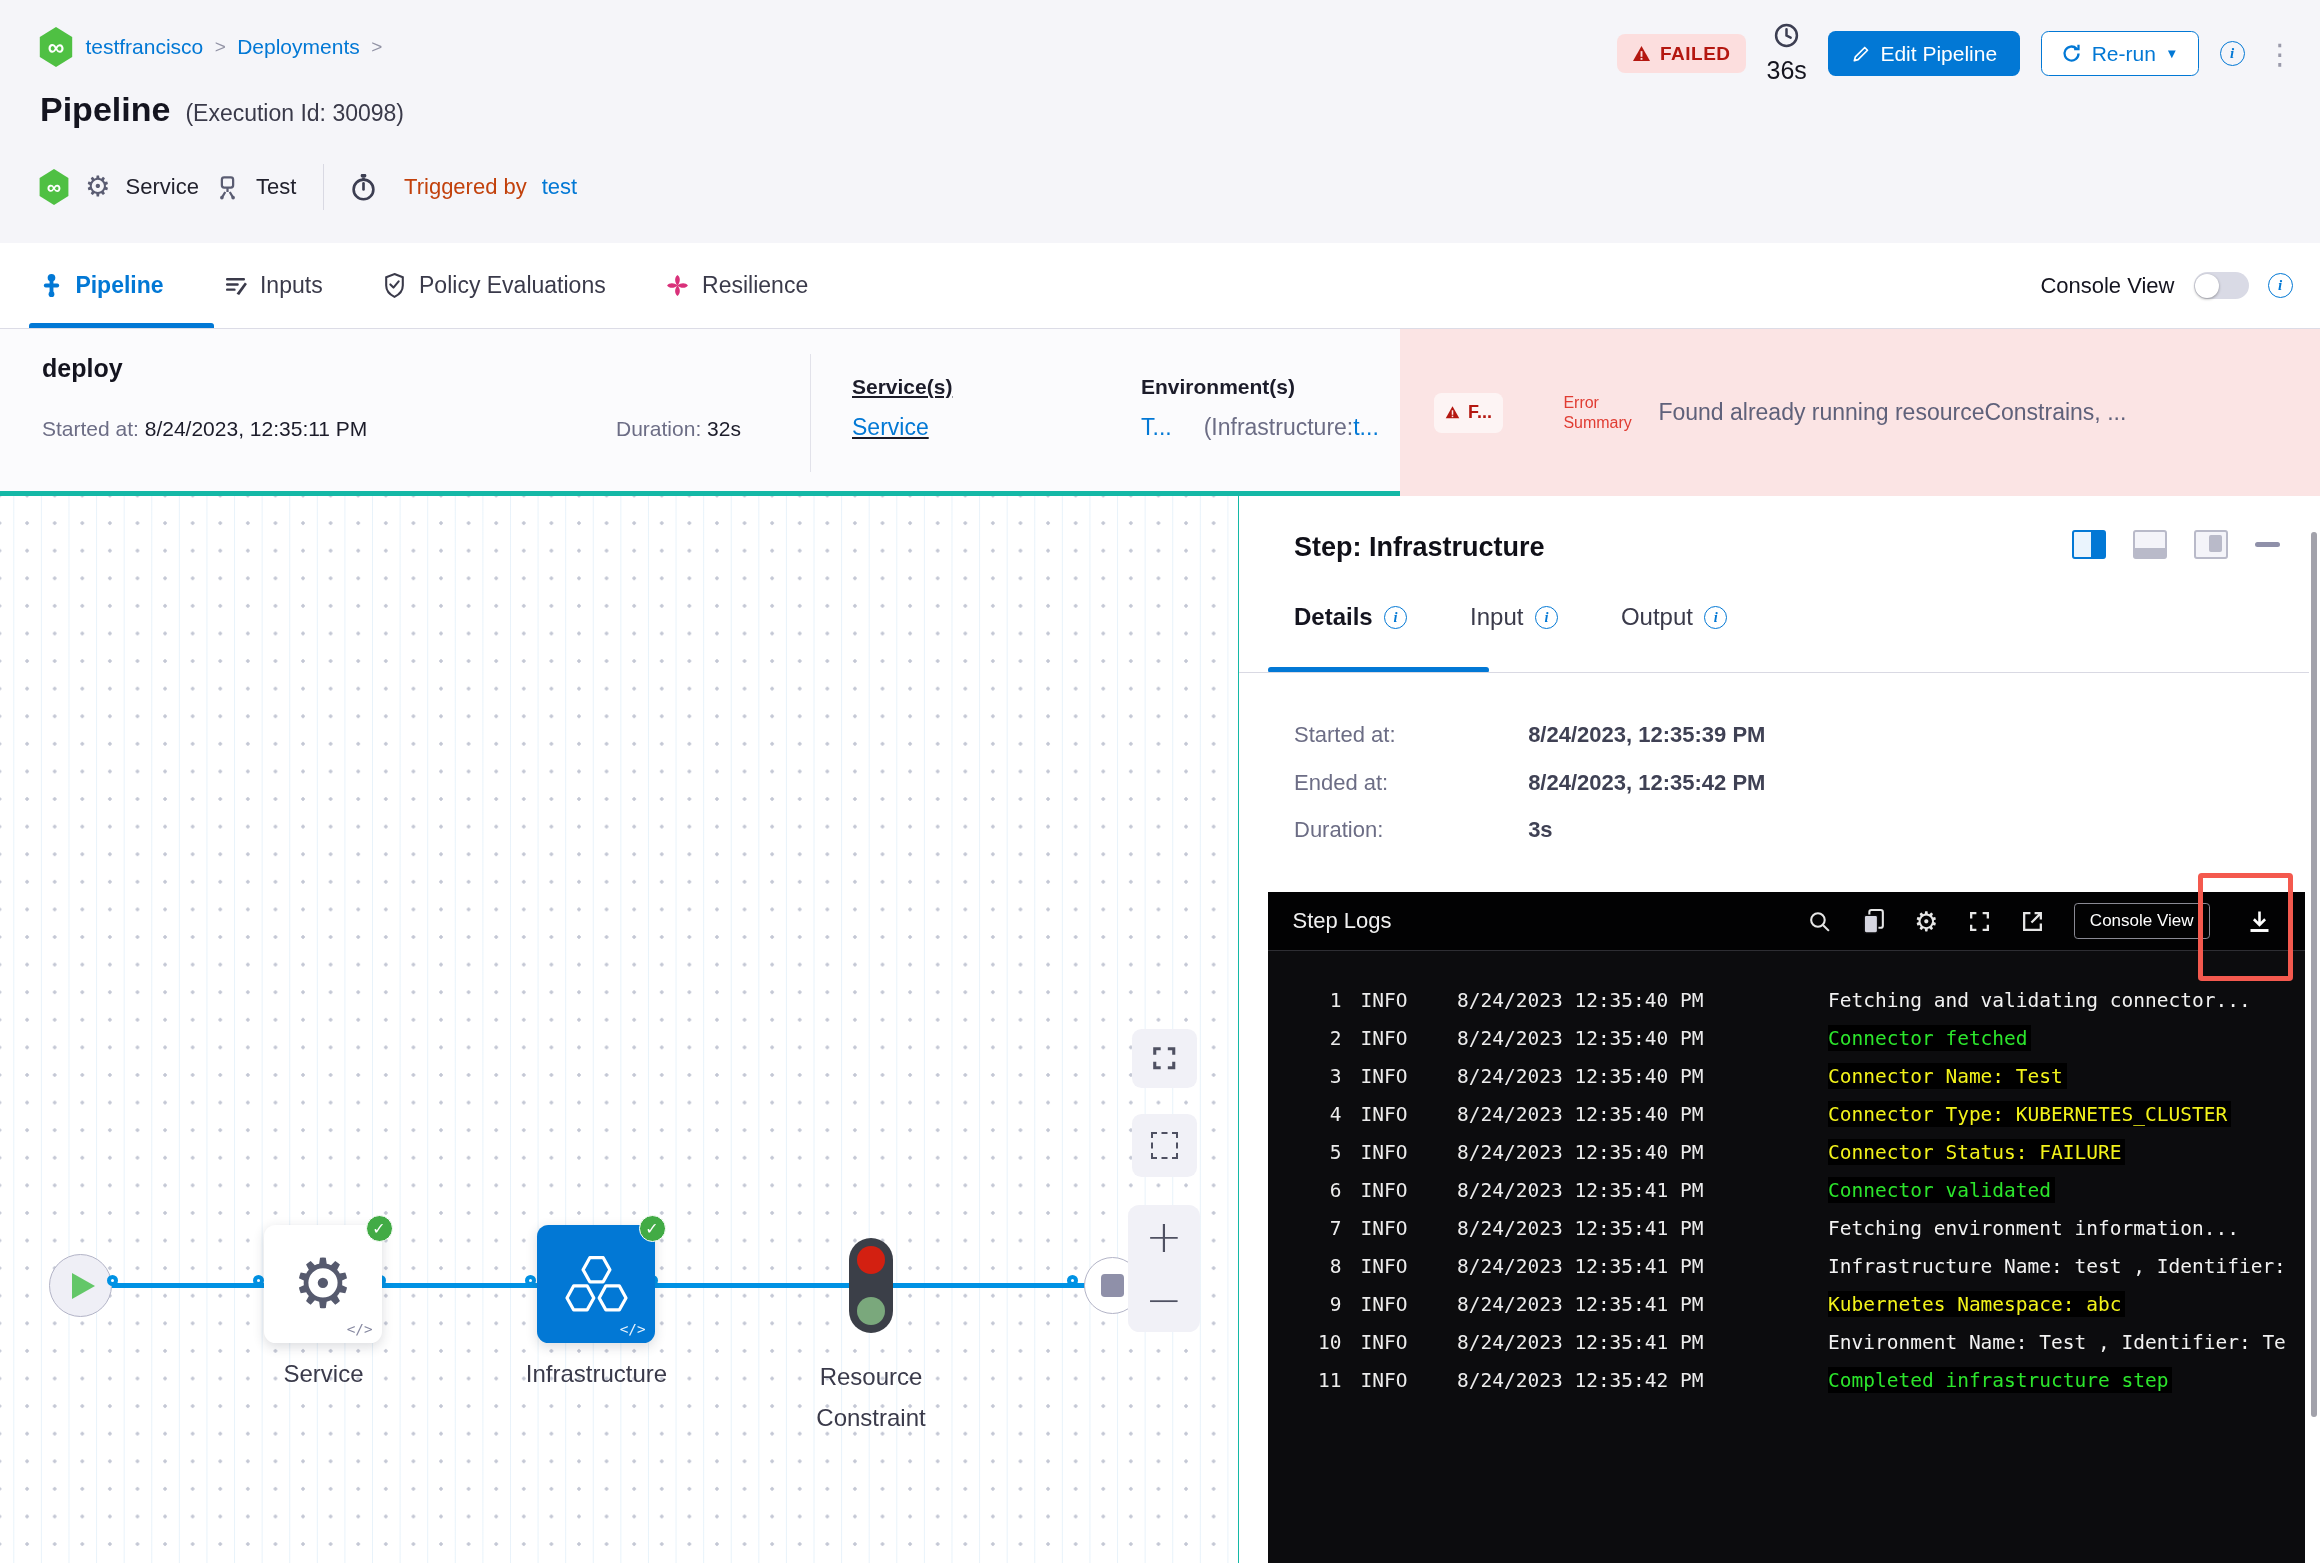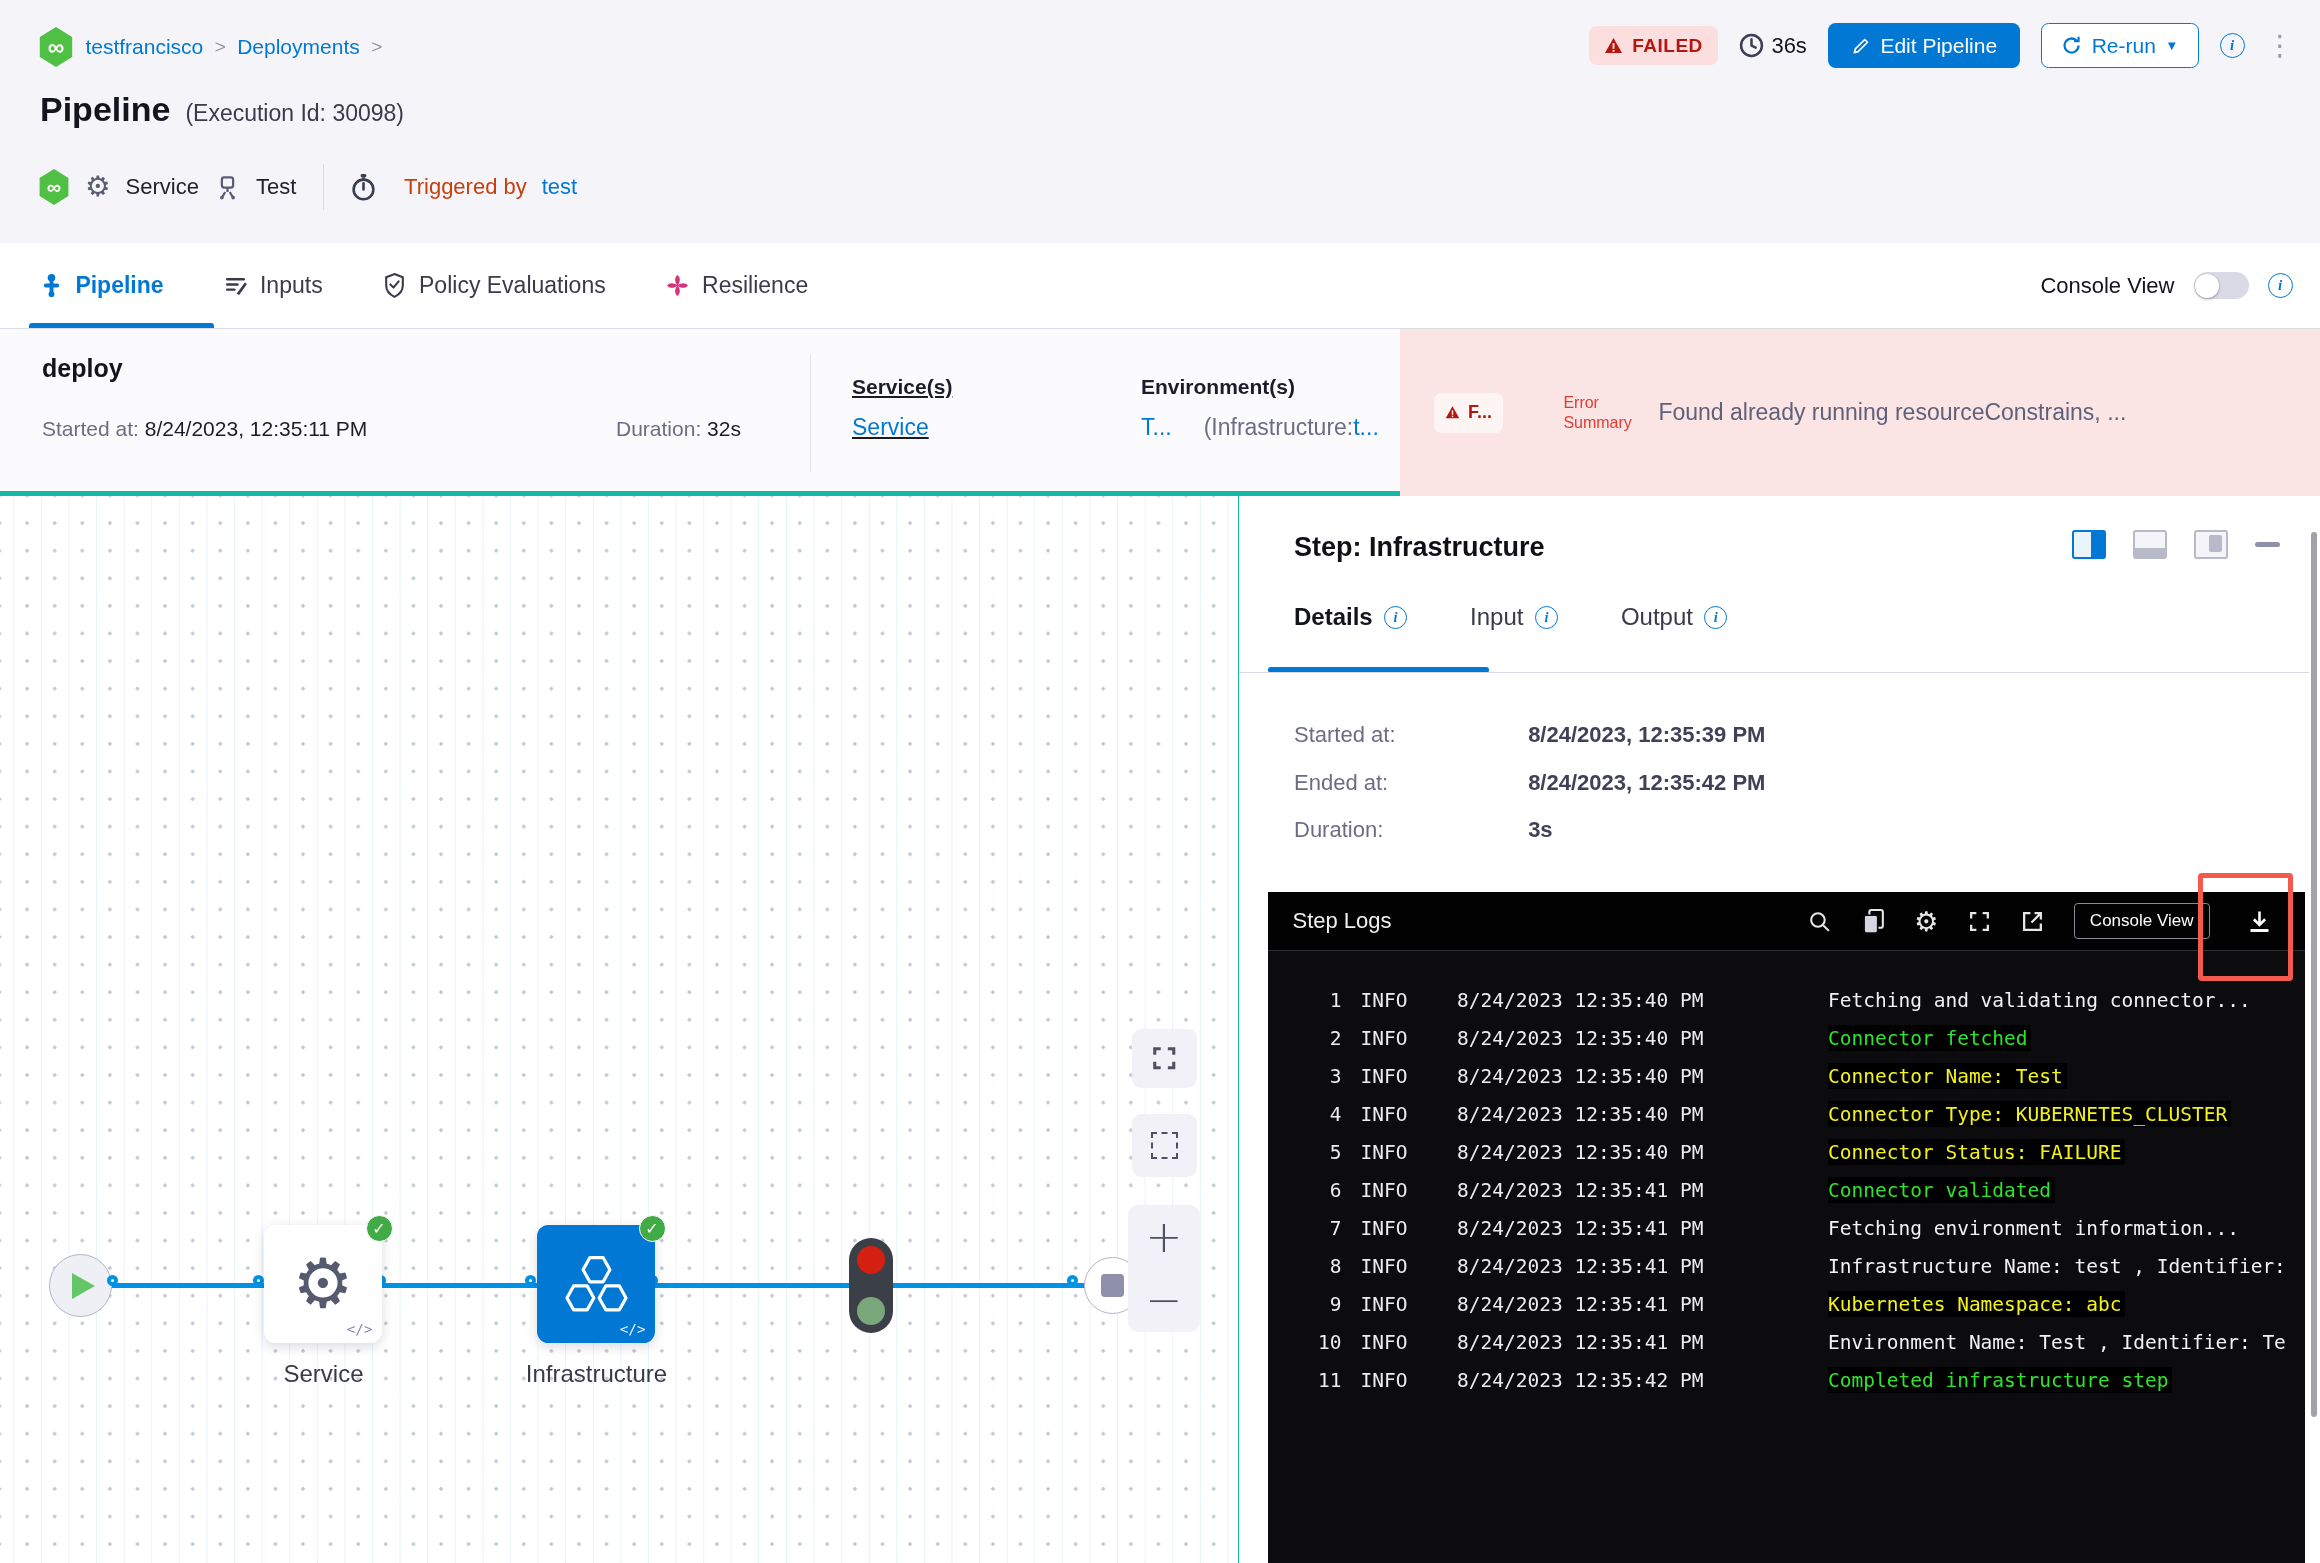--- a/index.html
+++ b/index.html
@@ -19,21 +19,21 @@
   .exec-id{ font-size:23px; color:#3a3a4a; }
   .meta-row{ position:absolute; left:38px; top:164px; display:flex; align-items:center; gap:15px; font-size:22px; color:#22222e; }
   .meta-icon{ color:#5a5c72; display:flex; align-items:center; }
   .meta-divider{ width:1px; height:46px; background:#d9d9e3; margin:0 11.4px; }
   .trig-prefix{ color:#c2410c;margin-left:12px; }
   .trig-link{ color:#0278d5; cursor:pointer; }
 
   .header-actions{ position:absolute; right:27px; top:23px; display:flex; align-items:center; gap:21px; }
   .failed-badge{ display:flex; align-items:center; gap:9.5px; background:#fcdede; color:#b41710;
                  font-weight:700; font-size:19px; padding:8.6px 15px; border-radius:8px; letter-spacing:0.5px; }
-  .dur-wrap{ display:flex; align-items:center; gap:7.6px; font-size:22px; color:#14141f; }
+  .dur-wrap{ display:flex; align-items:center; gap:7.6px; font-size:25px; color:#14141f;flex-direction:column; }
   .btn-primary{ display:flex; align-items:center; gap:9.5px; background:#0278d5; color:#fff; font-size:21px;
                 padding:10.5px 23px; border-radius:7.6px; border:none; cursor:pointer; }
   .btn-outline{ display:flex; align-items:center; gap:9.5px; background:#fff; color:#0278d5; font-size:21px;
                 padding:9.5px 19px; border-radius:7.6px; border:1.9px solid #0278d5; cursor:pointer; }
   .caret{ font-size:13.3px; }
   .info-icon{ width:25px; height:25px; border-radius:50%; border:1.9px solid #0278d5; color:#0278d5;
               display:inline-flex; align-items:center; justify-content:center; font-size:15px; font-weight:700;
               font-family:"Liberation Serif", serif; font-style:italic; flex:none; }
   .kebab{ color:#9a9aab; font-size:28.5px; letter-spacing:0; line-height:1; cursor:pointer; }
 
@@ -337,20 +337,24 @@
         </g>
       </svg>
       <span class="check-badge">✓</span>
       <span class="code-tag">&lt;/&gt;</span>
     </div>
     <div class="node-label" style="left:490px; top:864px; width:213px;">Infrastructure</div>
 
     <div class="traffic-light">
       <div class="tl-red"></div>
       <div class="tl-green"></div>
+    </div>
+    <div class="node-label" style="left:757px; top:861px; width:228px; line-height:1.7;">
+      <div>Resource</div>
+      <div>Constraint</div>
     </div>
 
     <div class="end-node">
         <div class="end-square"></div>
       </div>
 
     <div class="canvas-btn fullscreen-btn">
       <svg width="28.5" height="28.5" viewBox="0 0 24 24">
           <path d="M4 9V4h5M15 4h5v5M20 15v5h-5M9 20H4v-5" fill="none" stroke="#4f5162" stroke-width="2.6"></path>
         </svg>

